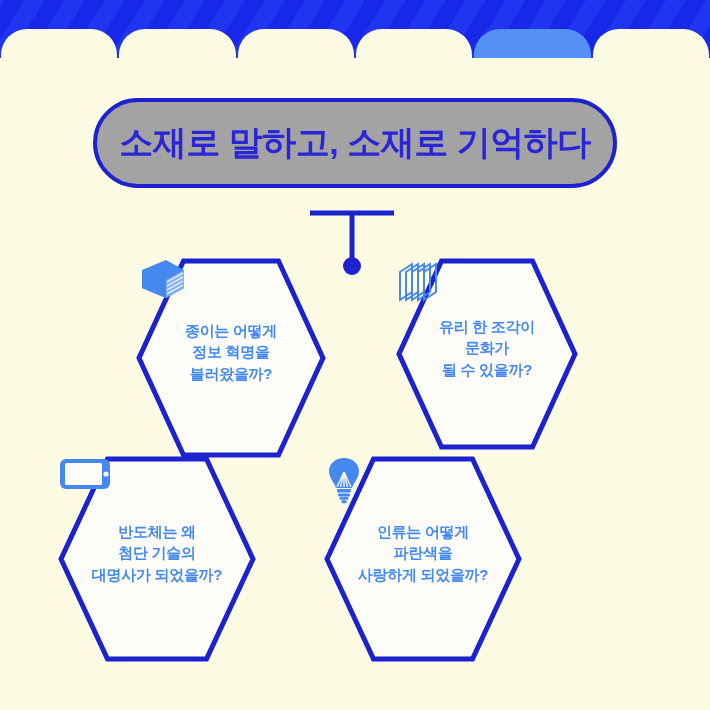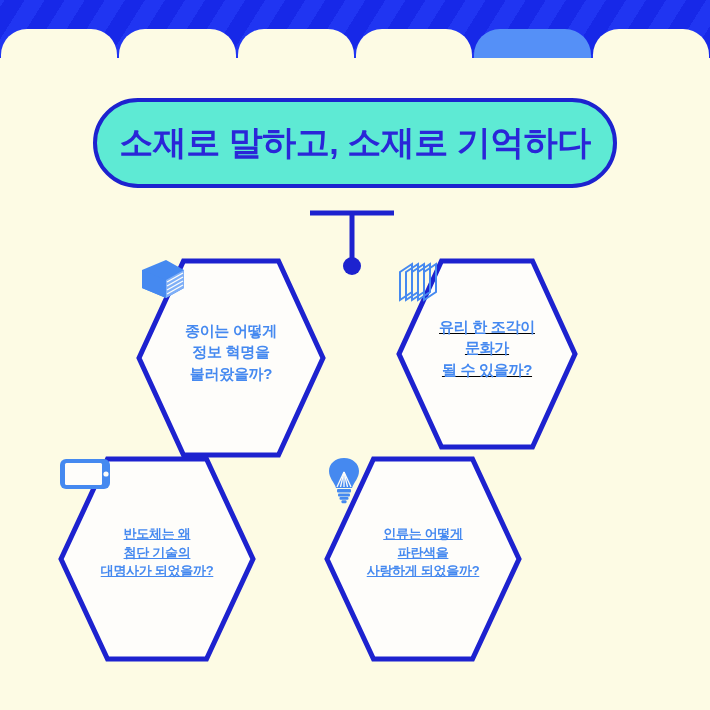--- a/index.html
+++ b/index.html
@@ -52,21 +52,21 @@
   
   #title-pill {
     position: absolute;
     left: 93px;
     top: 98px;
     width: 524px;
     height: 90px;
     box-sizing: border-box;
     border: 4px solid #1D22CF;
     border-radius: 48px;
-    background: #5eead4;
+    background: #a3a3a3;
     display: flex;
     align-items: center;
     justify-content: center;
   }
   #page-title {
     color: #2A26D8;
     font-size: 34px;
     font-weight: bold;
     letter-spacing: -0.5px;
     white-space: nowrap;
@@ -110,28 +110,28 @@
     text-align: center;
     white-space: pre-line;
     letter-spacing: -0.3px;
   }
   .hex-icon {
     margin-top: 12px;
     line-height: 0;
   }
 
   #hex-paper   { left: 136px; top: 258px; width: 190px; height: 200px; }
-  #hex-glass   { left: 396px; top: 258px; width: 182px; height: 192px; text-decoration: underline; }
+  #hex-glass   { left: 396px; top: 258px; width: 182px; height: 192px; }
   #hex-semi    { left: 58px;  top: 456px; width: 198px; height: 206px; }
   #hex-blue    { left: 324px; top: 456px; width: 198px; height: 206px; }
 
   #hex-paper .hex-label,
   #hex-glass .hex-label { font-size: 15px; }
   #hex-semi .hex-label,
-  #hex-blue .hex-label  { font-size: 13px; text-decoration: underline; }
+  #hex-blue .hex-label  { font-size: 15px; }
 </style>
 </head>
 <body>
 
 <div id="top-band">
   <div id="tab-strip">
     <div class="tab"></div>
     <div class="tab"></div>
     <div class="tab"></div>
     <div class="tab"></div>

